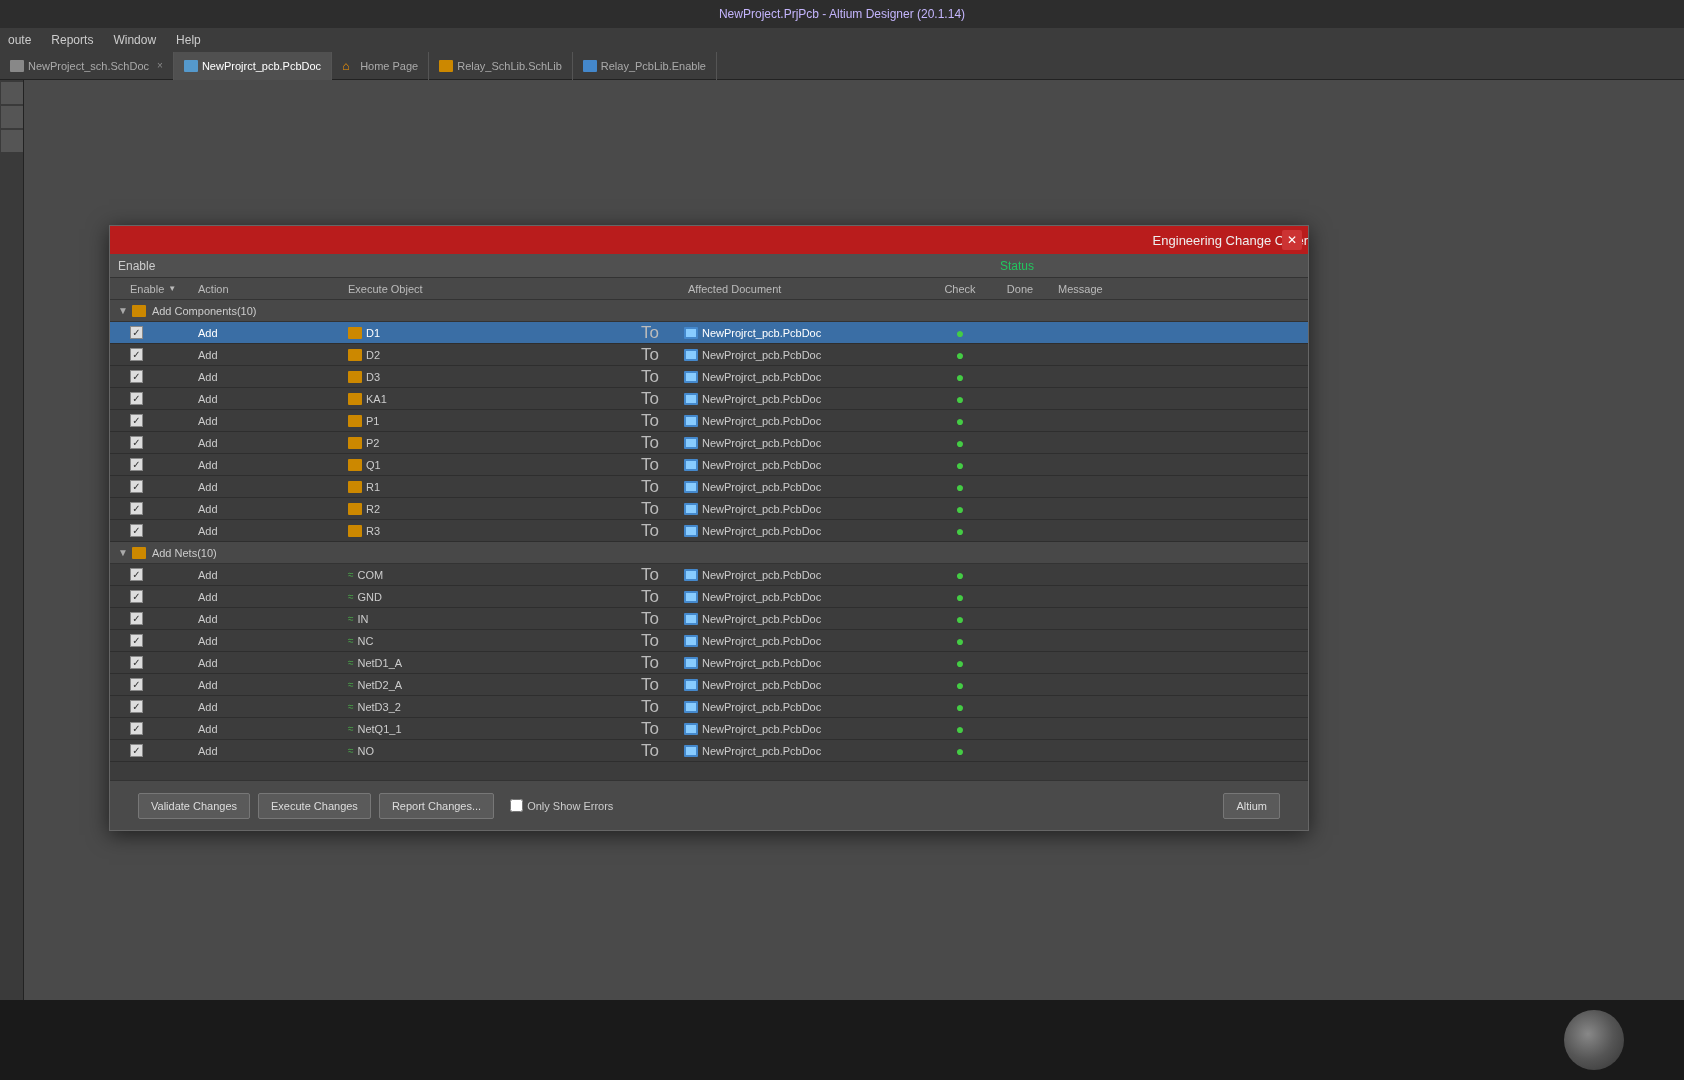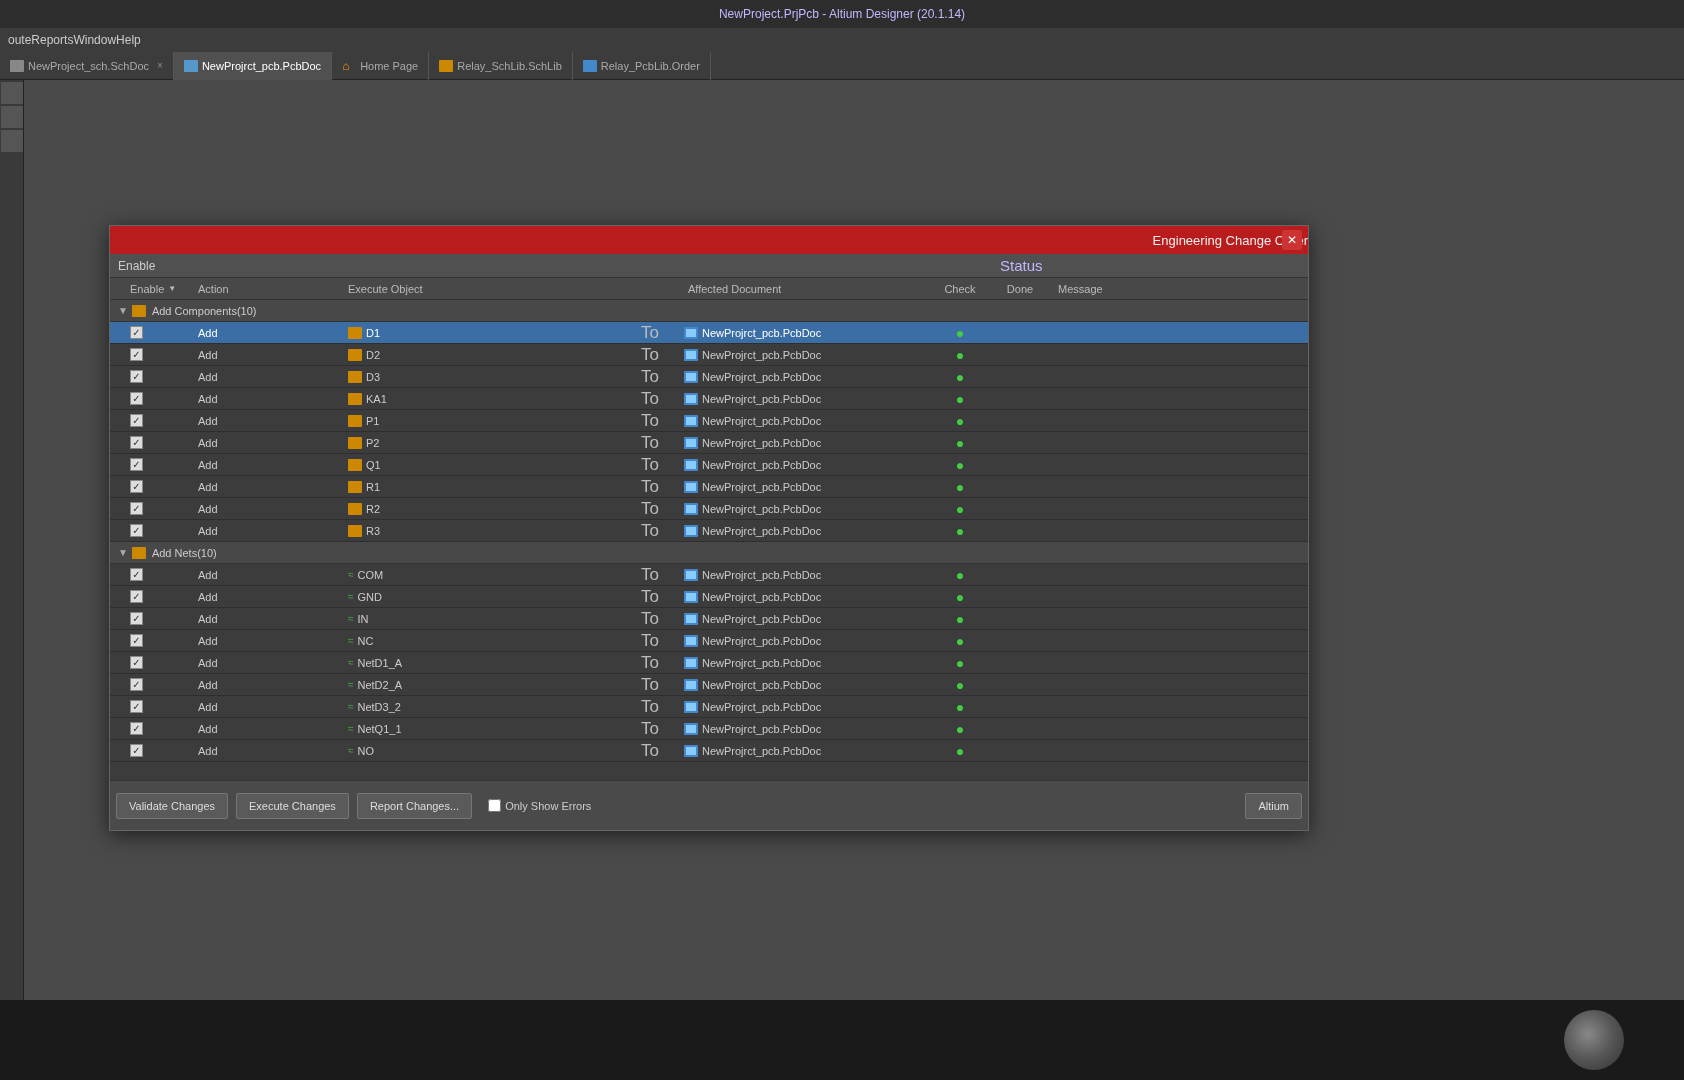--- a/index.html
+++ b/index.html
@@ -27,21 +27,21 @@
       top: 0; left: 0; right: 0;
     }
 
     
     .menu-bar {
       background: #3c3c3c;
       height: 24px;
       display: flex;
       align-items: center;
       padding: 0 8px;
-      gap: 0;
+      gap: 20px;
       position: absolute;
       top: 28px; left: 0; right: 0;
     }
     .menu-bar span {
       color: #ccc;
       font-size: 12px;
       cursor: pointer;
     }
 
     
@@ -188,22 +188,22 @@
       height: 24px;
       border-bottom: 1px solid #333;
       padding: 0 8px;
     }
     .modifications-label {
       color: #ccc;
       font-size: 12px;
       flex: 1;
     }
     .status-label {
-      color: #c4b5fd;
-      font-size: 15px;
+      color: #22c55e;
+      font-size: 12px;
       width: 300px;
       text-align: left;
     }
 
     .col-headers {
       background: #484848;
       display: flex;
       align-items: center;
       height: 22px;
       border-bottom: 1px solid #333;
@@ -389,21 +389,21 @@
       color: #44cc44;
       font-size: 14px;
     }
 
     
     .dialog-footer {
       background: #4a4a4a;
       height: 50px;
       display: flex;
       align-items: center;
-      padding: 0 6px;
+      padding: 0 28px;
       gap: 8px;
       border-top: 1px solid #333;
     }
     .btn {
       height: 26px;
       padding: 0 12px;
       background: #5a5a5a;
       border: 1px solid #777;
       color: #ddd;
       font-size: 11px;
@@ -470,21 +470,21 @@
   <div class="tab">
     <span class="tab-icon" style="color:#f90;font-size:12px;">⌂</span>
     <span>Home Page</span>
   </div>
   <div class="tab">
     <span class="tab-icon" style="background:#cc8800;display:inline-block;width:14px;height:12px;border-radius:1px;"></span>
     <span>Relay_SchLib.SchLib</span>
   </div>
   <div class="tab">
     <span class="tab-icon" style="background:#4488cc;display:inline-block;width:14px;height:12px;border-radius:1px;"></span>
-    <span>Relay_PcbLib.Order</span>
+    <span>Relay_PcbLib.Enable</span>
   </div>
 </div>
 
 <div class="toolbar">
   <div class="toolbar-btn">▽</div>
   <div class="toolbar-btn">↔</div>
   <div class="toolbar-btn">+</div>
   <div class="toolbar-btn">□</div>
   <div class="toolbar-btn">▦</div>
   <div class="toolbar-btn">◉</div>

